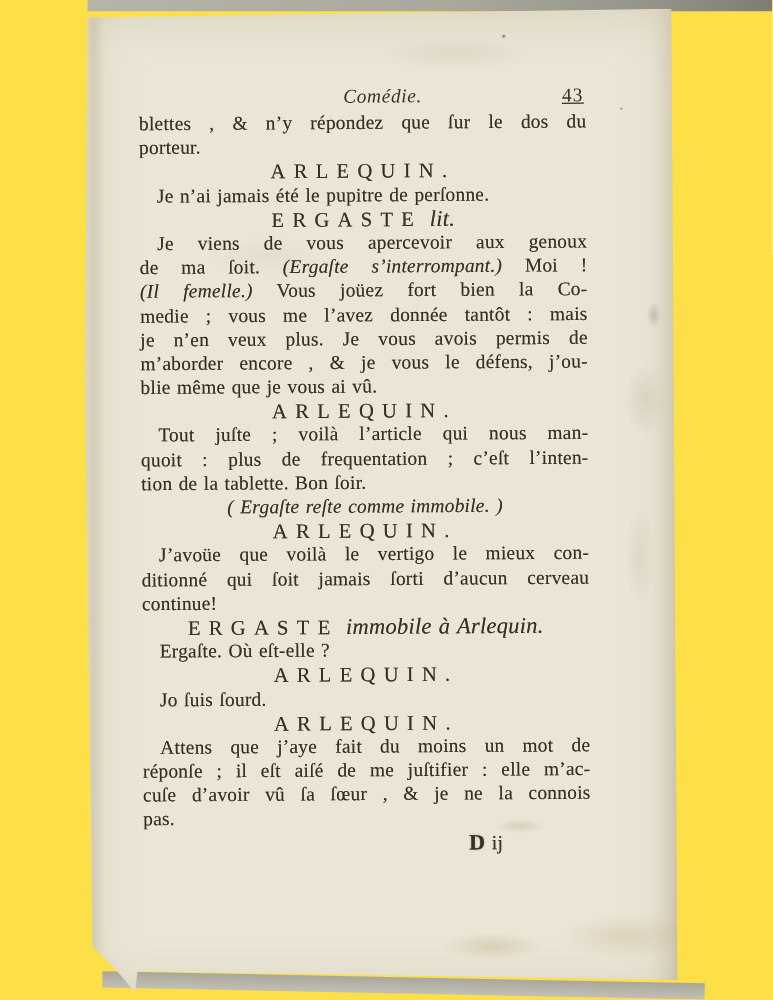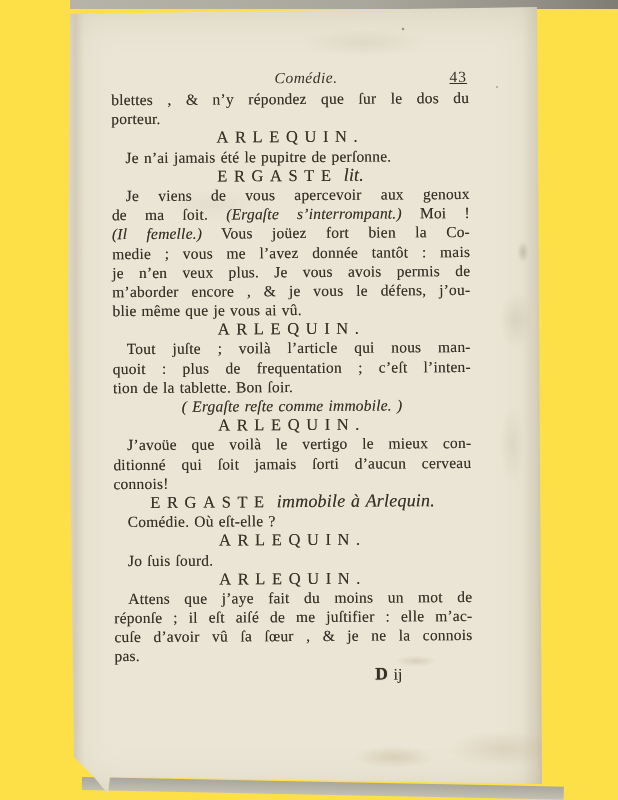--- a/index.html
+++ b/index.html
@@ -92,23 +92,23 @@
           <div class="line body just"><span class="p-roman">m’aborder encore , &amp; je vous le défens, j’ou-</span></div>
           <div class="line body"><span class="p-roman">blie même que je vous ai vû.</span></div>
           <div class="line speaker"><span class="p-caps p-roman">ARLEQUIN.</span></div>
           <div class="line body indent just"><span class="p-roman">Tout juſte ; voilà l’article qui nous man-</span></div>
           <div class="line body just"><span class="p-roman">quoit : plus de frequentation ; c’eſt l’inten-</span></div>
           <div class="line body"><span class="p-roman">tion de la tablette. Bon ſoir.</span></div>
           <div class="line stage"><span class="p-italic">( Ergaſte reſte comme immobile. )</span></div>
           <div class="line speaker"><span class="p-caps p-roman">ARLEQUIN.</span></div>
           <div class="line body indent just"><span class="p-roman">J’avoüe que voilà le vertigo le mieux con-</span></div>
           <div class="line body just"><span class="p-roman">ditionné qui ſoit jamais ſorti d’aucun cerveau</span></div>
-          <div class="line body"><span class="p-roman">connois!</span></div>
+          <div class="line body"><span class="p-roman">continue!</span></div>
           <div class="line speaker"><span class="p-caps p-roman">ERGASTE</span><span class="p-italic">immobile à Arlequin.</span></div>
-          <div class="line body indent"><span class="p-roman">Comédie. Où eſt-elle ?</span></div>
+          <div class="line body indent"><span class="p-roman">Ergaſte. Où eſt-elle ?</span></div>
           <div class="line speaker"><span class="p-caps p-roman">ARLEQUIN.</span></div>
           <div class="line body indent"><span class="p-roman">Jo ſuis ſourd.</span></div>
           <div class="line speaker"><span class="p-caps p-roman">ARLEQUIN.</span></div>
           <div class="line body indent just"><span class="p-roman">Attens que j’aye fait du moins un mot de</span></div>
           <div class="line body just"><span class="p-roman">réponſe ; il eſt aiſé de me juſtifier : elle m’ac-</span></div>
           <div class="line body just"><span class="p-roman">cuſe d’avoir vû ſa ſœur , &amp; je ne la connois</span></div>
           <div class="line body"><span class="p-roman">pas.</span></div>
           <div class="line sig"><span class="p-sigD">D</span><span class="p-roman"> ij</span></div>
         </div>
     </div>

